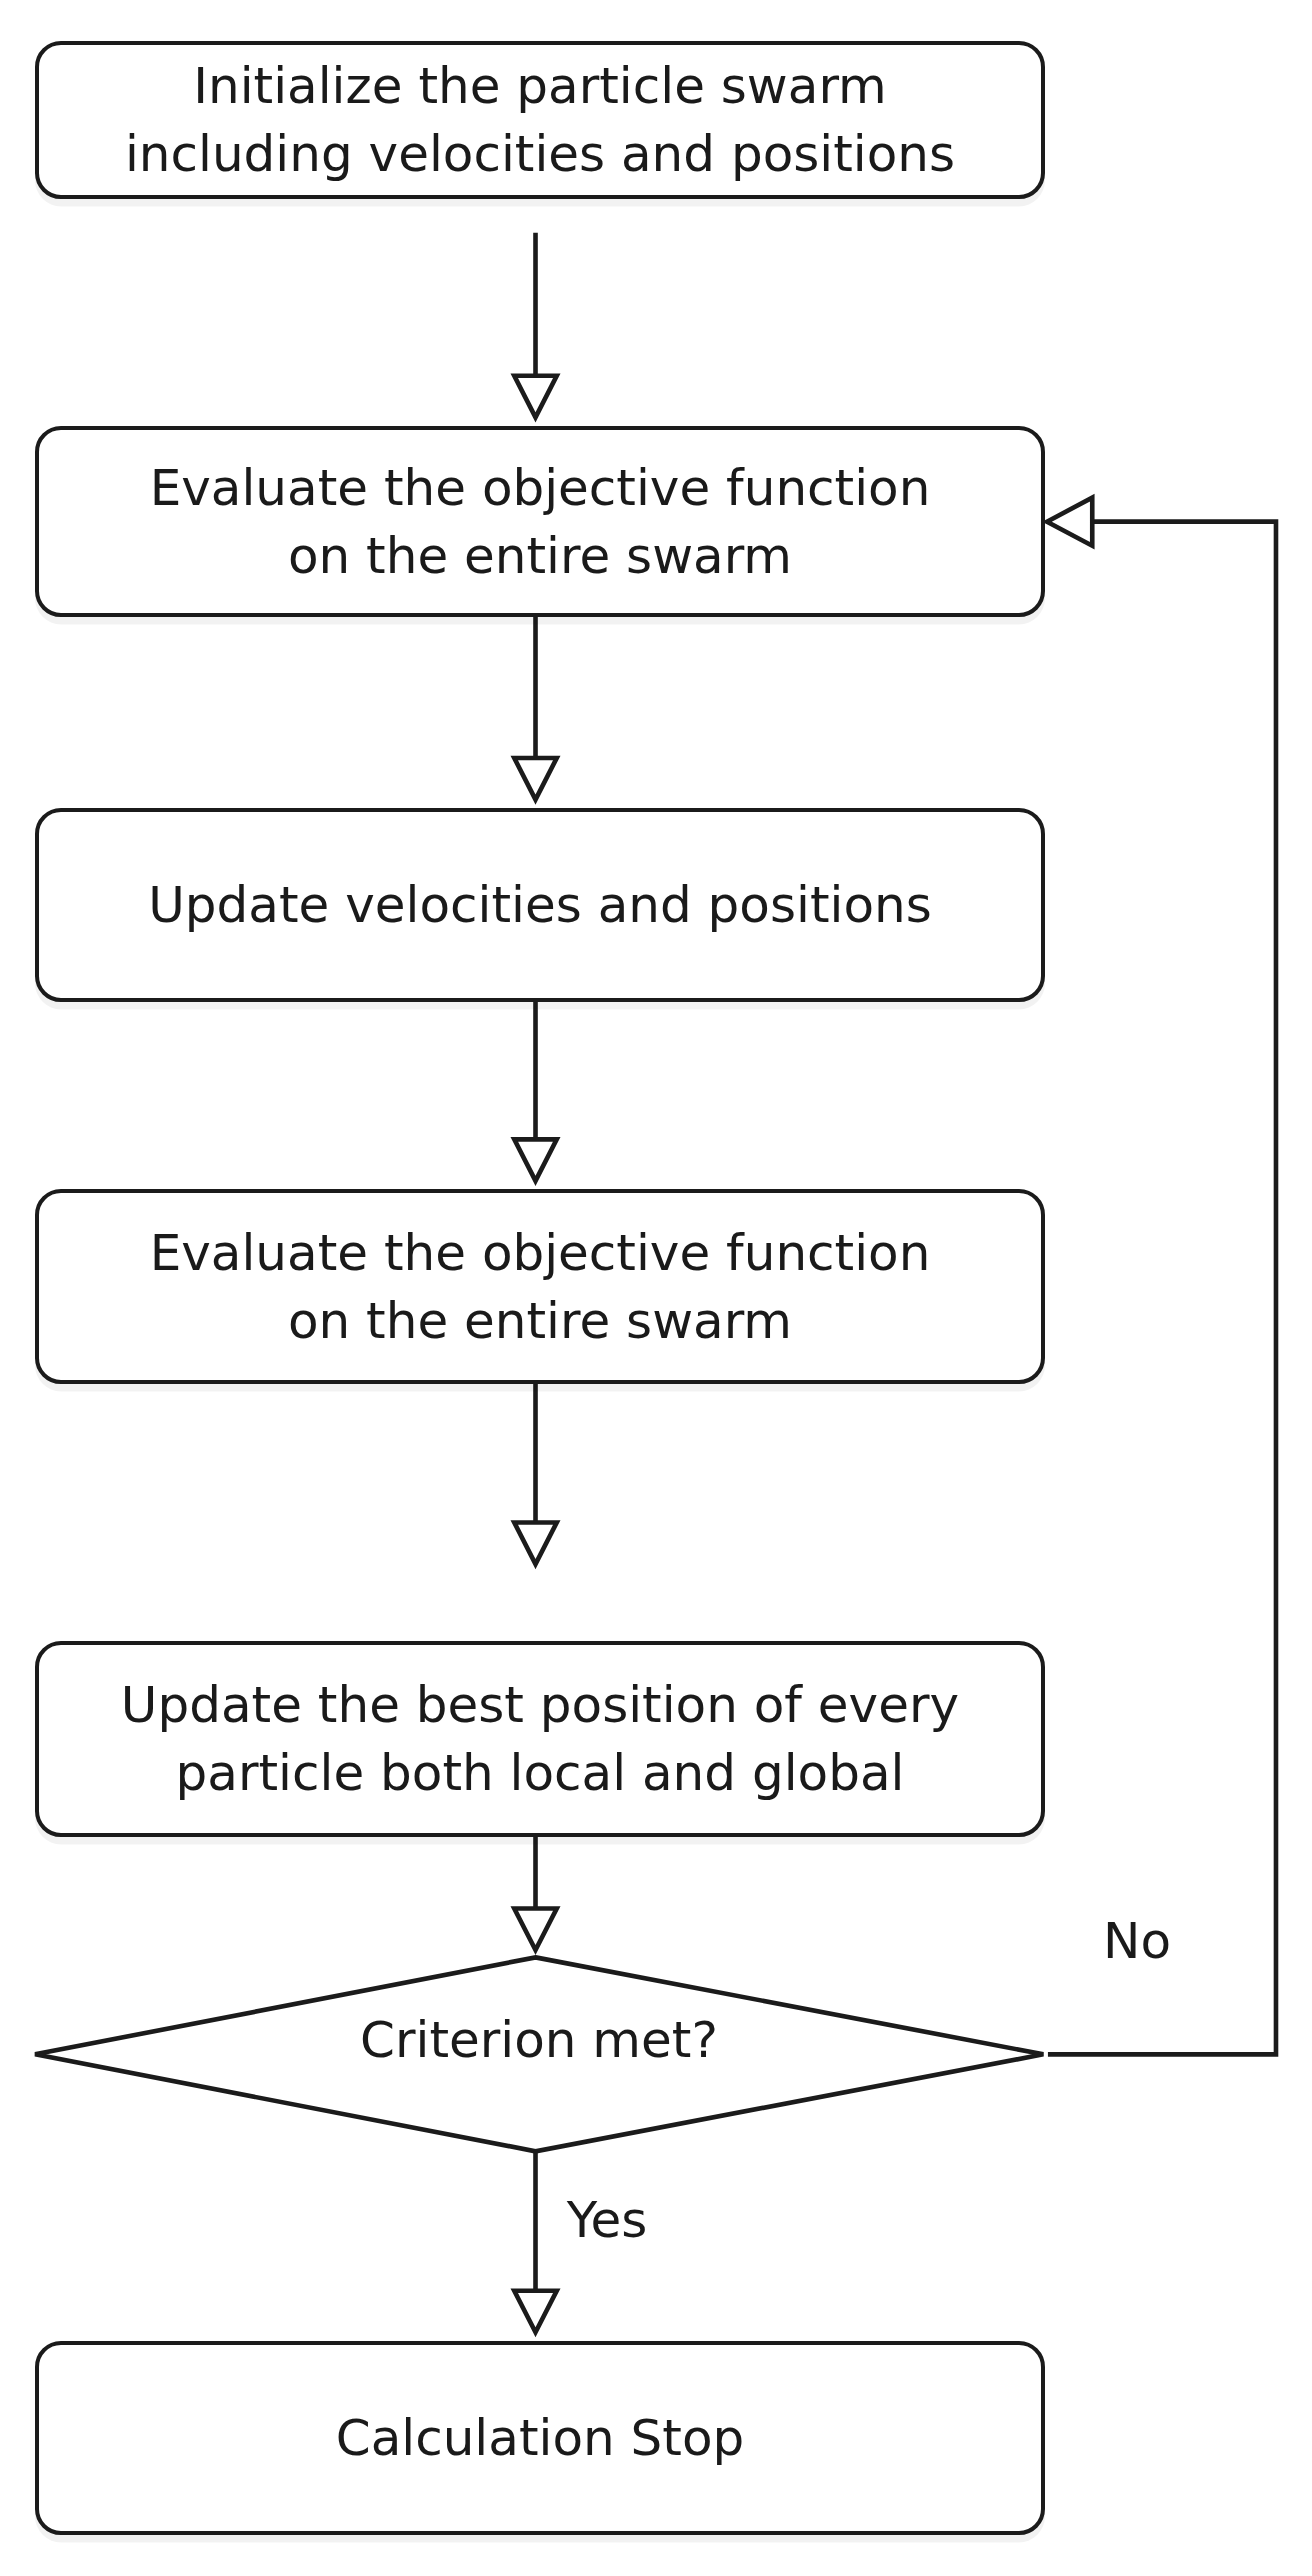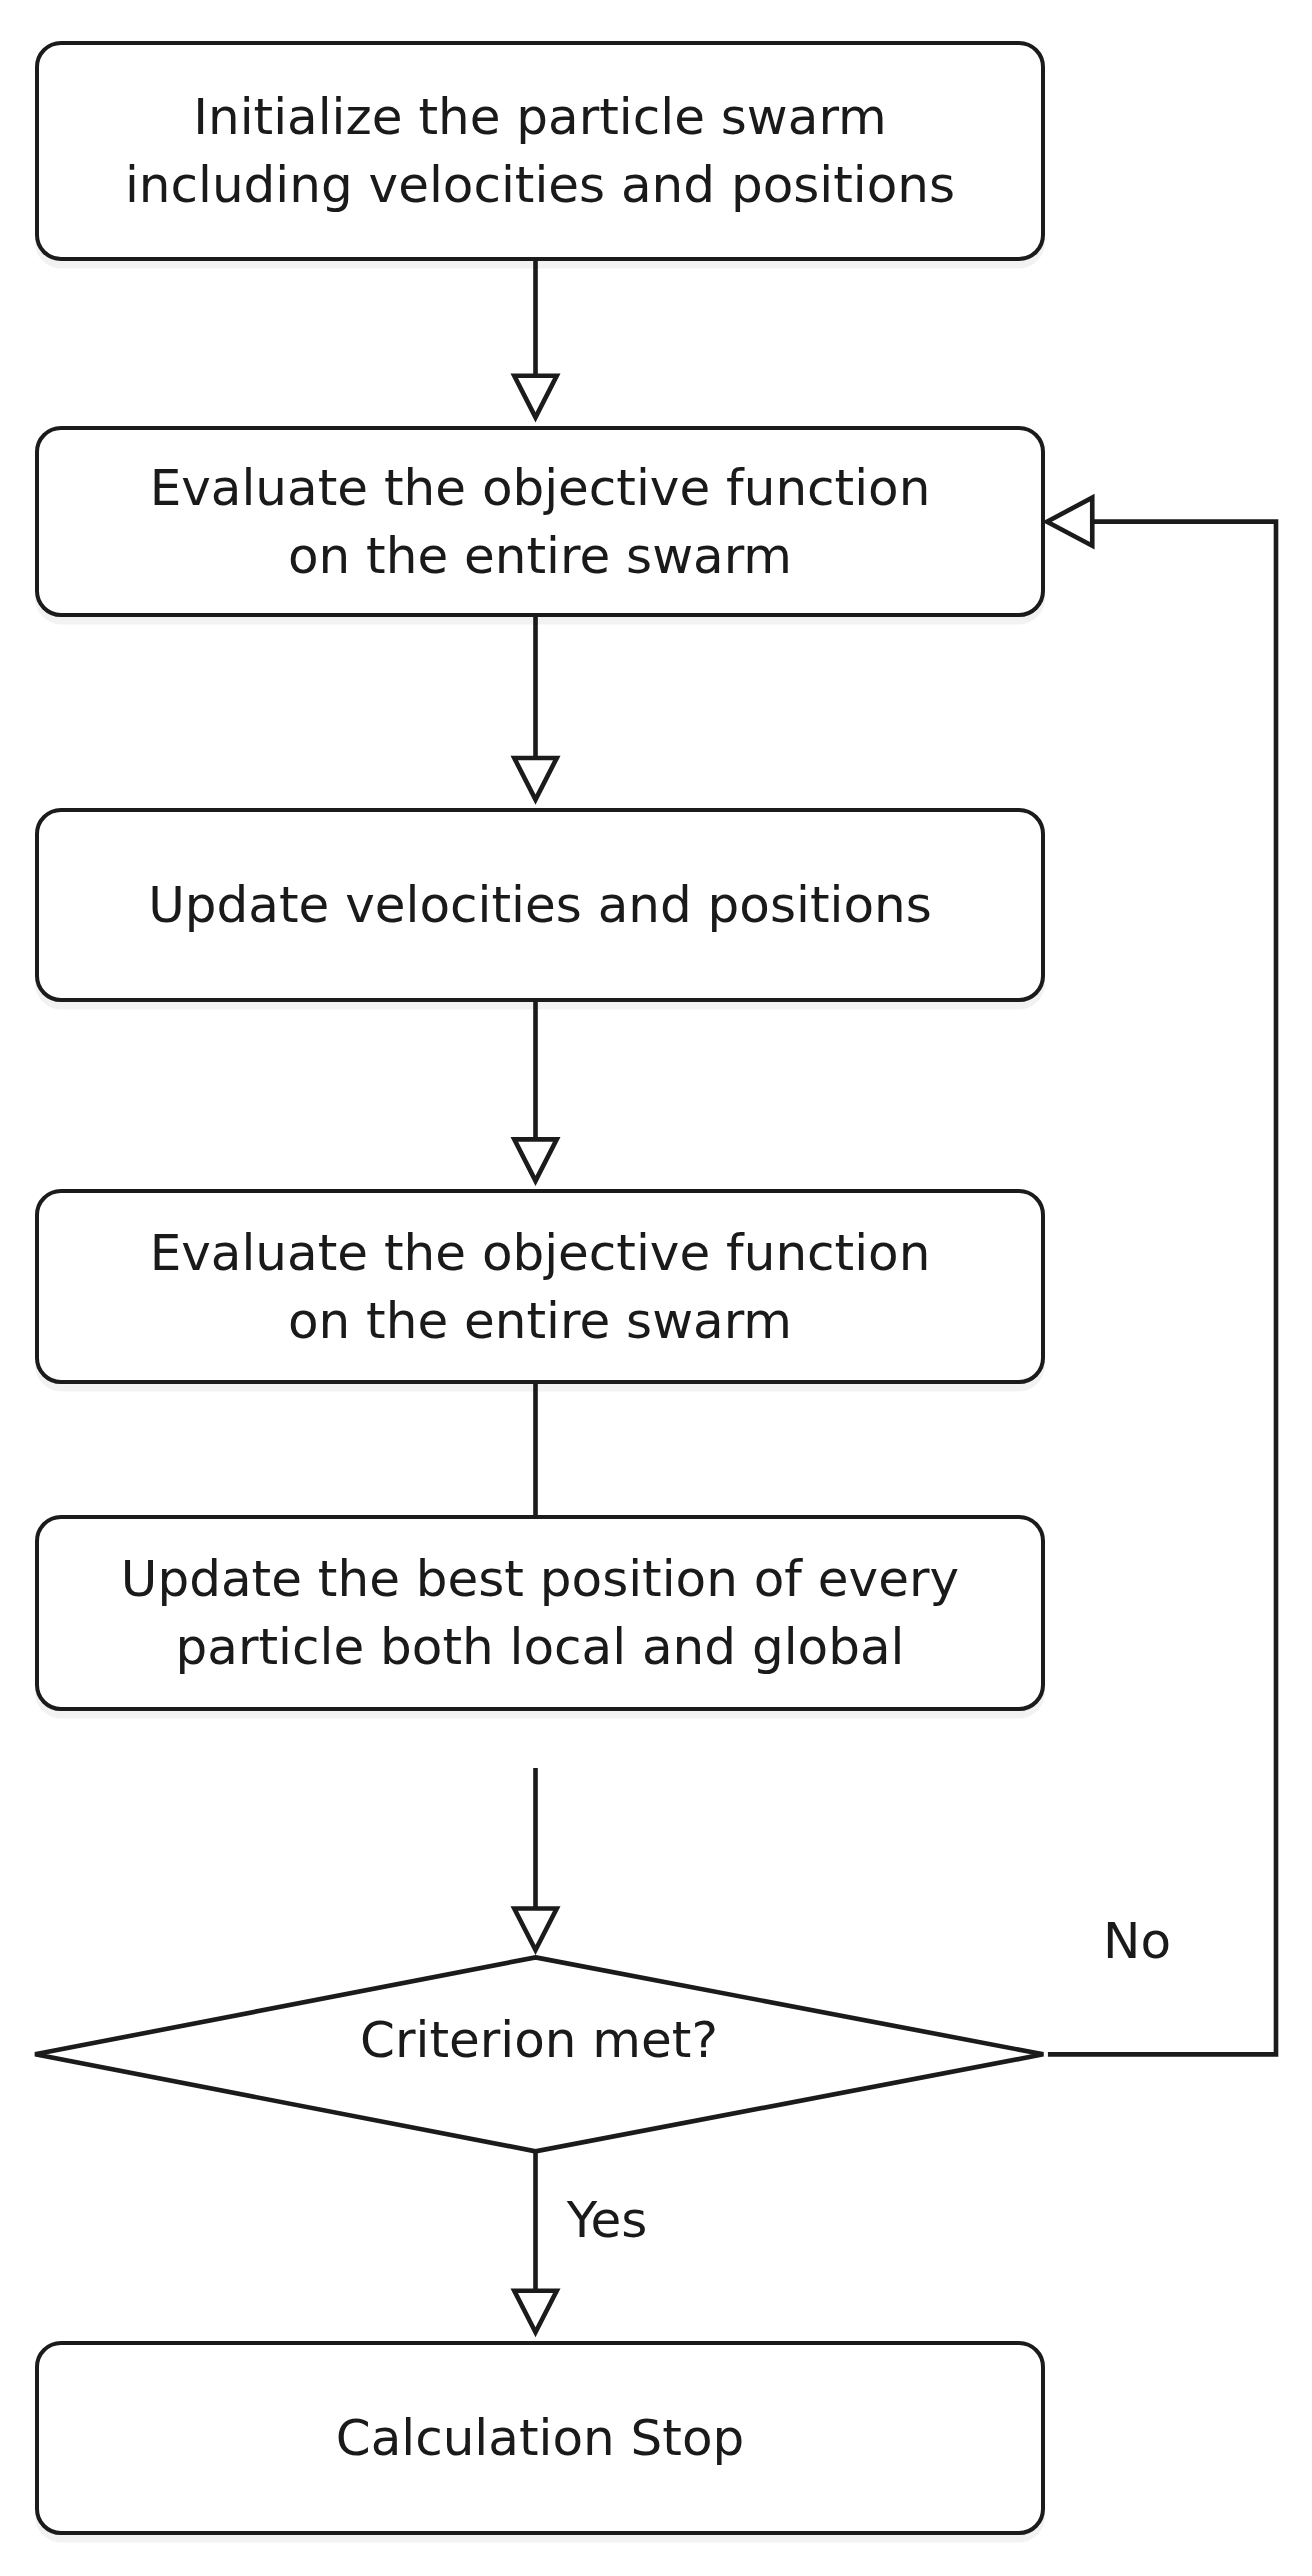--- a/index.html
+++ b/index.html
@@ -85,40 +85,40 @@
     </g>
 
     <g>
       <polyline class="conn" points="1183,565 1382,565 1382,2225 1135,2225"></polyline>
       <polygon class="head" points="1183,539 1183,591 1134,565"></polygon>
     </g>
 
     <polygon class="dshape" points="580,2120 1130,2225 580,2330 38,2225"></polygon>
   </svg>
 
-  <div class="node" style="top:41px;height:220px;">
+  <div class="node" style="top:41px;height:158px;">
     <div class="nline">Initialize the particle swarm</div>
     <div class="nline">including velocities and positions</div>
   </div>
 
   <div class="node" style="top:426px;height:191px;">
     <div class="nline">Evaluate the objective function</div>
     <div class="nline">on the entire swarm</div>
   </div>
 
   <div class="node" style="top:808px;height:194px;justify-content:center;">
     <div class="nline">Update velocities and positions</div>
   </div>
 
   <div class="node" style="top:1189px;height:195px;">
     <div class="nline">Evaluate the objective function</div>
     <div class="nline">on the entire swarm</div>
   </div>
 
-  <div class="node" style="top:1515px;height:196px;">
+  <div class="node" style="top:1641px;height:196px;">
     <div class="nline">Update the best position of every</div>
     <div class="nline">particle both local and global</div>
   </div>
 
   <div class="dtext">
     <span class="nline">Criterion met?</span>
   </div>
 
   <div class="edge-label label-no">No</div>
   <div class="edge-label label-yes">Yes</div>

